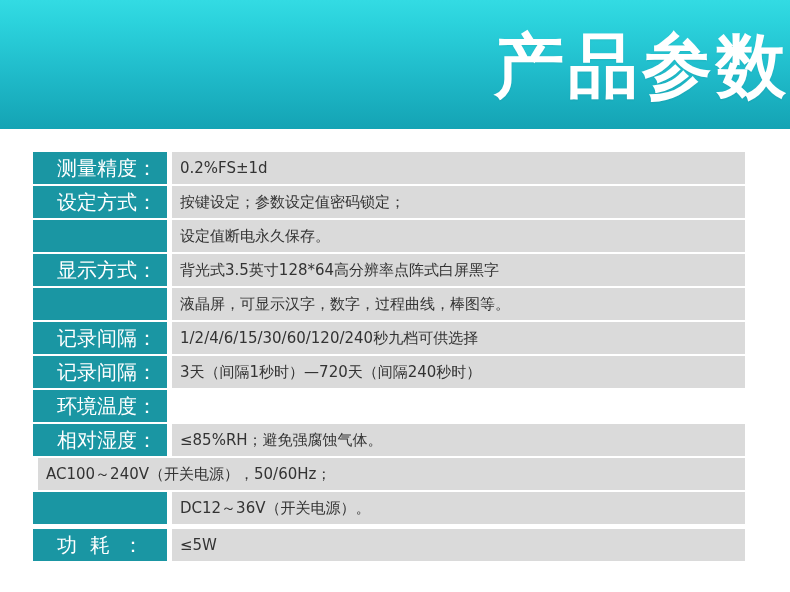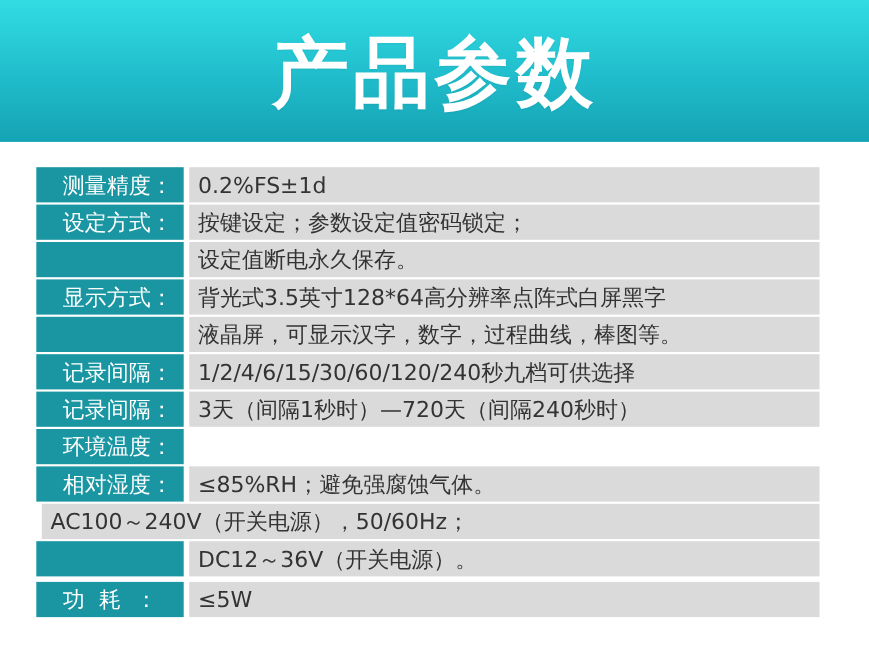--- a/index.html
+++ b/index.html
@@ -25,21 +25,21 @@
   
   .banner {
     position: absolute;
     left: 0;
     top: 0;
     width: 790px;
     height: 129px;
     background: linear-gradient(180deg, #33dbe3 0%, #2bd2dc 18%, #20bccb 55%, #14a3b4 100%);
     display: flex;
     align-items: center;
-    justify-content: center;
+    justify-content: flex-end;
   }
   .banner-title {
     color: #ffffff;
     font-size: 70px;
     font-weight: bold;
     letter-spacing: 4px;
     line-height: 1;
     text-align: center;
     margin-top: 2px;
     font-family: "DejaVu Sans", "Liberation Sans", sans-serif;
@@ -81,21 +81,21 @@
   .spec-label.blank {
     text-align: left;
     text-align-last: left;
   }
 
   .spec-value {
     flex: 1 1 auto;
     margin-left: 5px;
     background: #dadada;
     color: #333333;
-    font-size: 20px;
+    font-size: 15px;
     line-height: 32px;
     padding: 0 8px;
     box-sizing: border-box;
     white-space: nowrap;
     overflow: hidden;
     font-family: "DejaVu Sans", "Liberation Sans", sans-serif;
   }
 </style>
 </head>
 <body>

